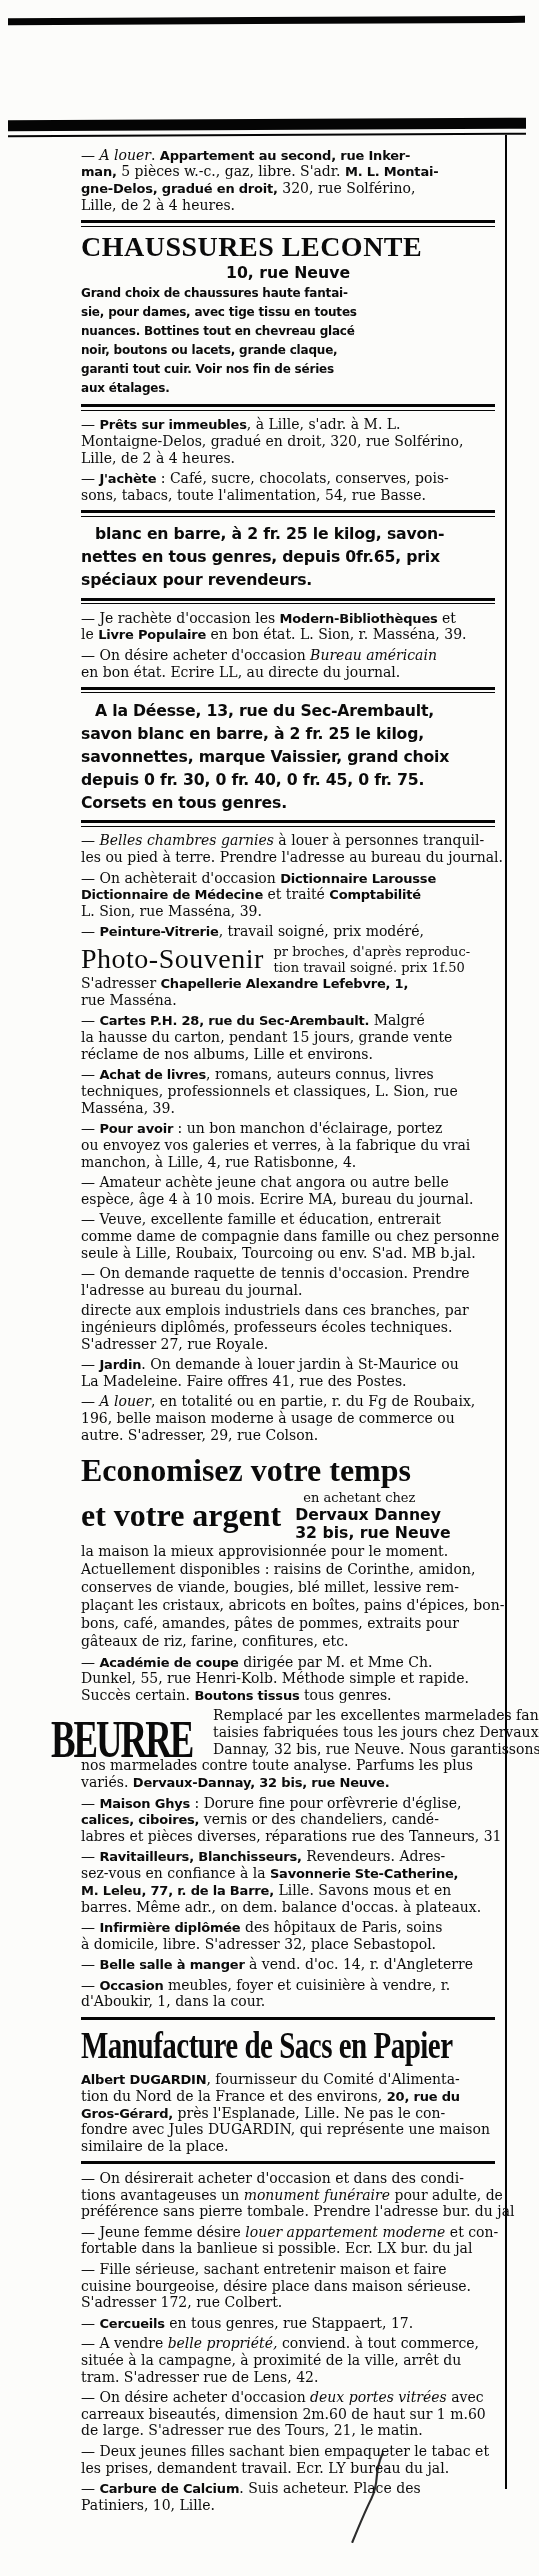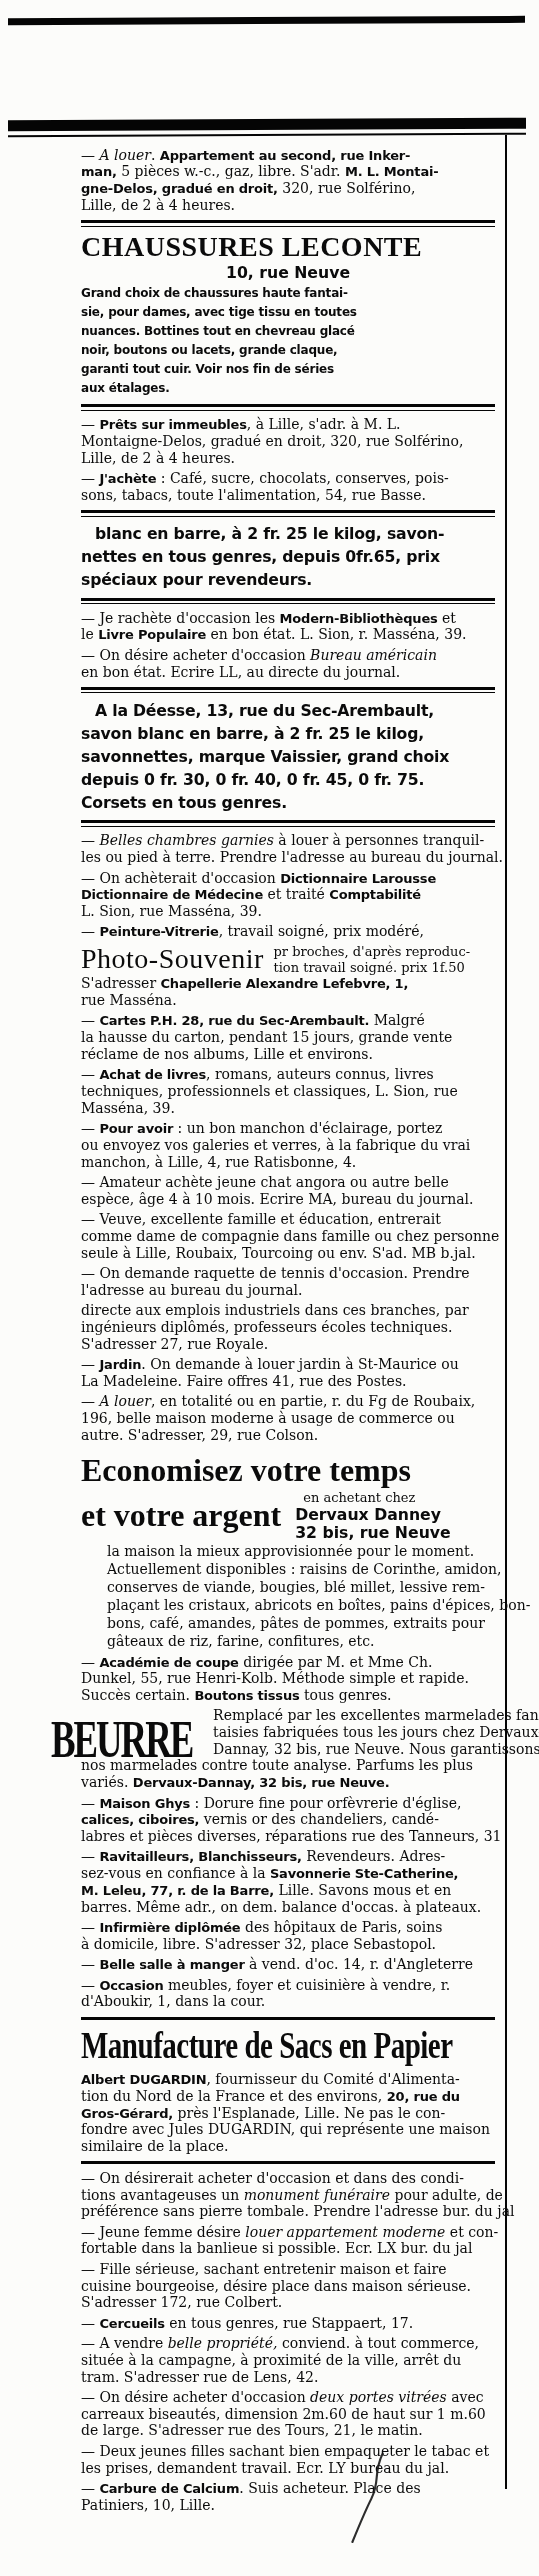--- a/index.html
+++ b/index.html
@@ -27,21 +27,21 @@
   .photo-word{float:left;font-family:"Liberation Serif",serif;font-weight:normal;font-size:28px;
               line-height:30px;letter-spacing:0.5px;margin-right:9.7px;}
   .photo-right{font-size:13px;line-height:15.7px;height:15.7px;white-space:nowrap;}
   
   .eco1{font-family:"Liberation Serif",serif;font-weight:bold;font-size:32px;line-height:38px;white-space:nowrap;margin-top:7.6px;}
   .eco-row{display:flex;align-items:center;}
   .eco2{font-family:"Liberation Serif",serif;font-weight:bold;font-size:32px;line-height:40px;white-space:nowrap;flex:0 0 auto;}
   .eco-right{margin-left:14px;padding-top:2.2px;}
   .eco-r0{font-size:13px;line-height:14.6px;white-space:nowrap;margin-left:8px;}
   .eco-rb{font-family:"DejaVu Sans",sans-serif;font-weight:bold;font-size:15.7px;line-height:18px;white-space:nowrap;}
-  .eco-body .line{font-size:14px;line-height:18px;height:18px;margin-left:26px;}
+  .eco-body .line{font-size:14px;line-height:18px;height:18px;}
   
   .beurre-word{float:left;font-family:"Liberation Serif",serif;font-weight:bold;font-size:40px;
                line-height:50px;letter-spacing:-2.2px;transform:scale(0.92,1.32);transform-origin:left top;
                margin-left:-30px;margin-right:8.6px;}
   
   .man-title-wrap{height:43px;margin-bottom:3.2px;}
   .man-title{display:inline-block;font-family:"Liberation Serif",serif;font-weight:bold;font-size:29px;
              line-height:31px;white-space:nowrap;transform:scaleY(1.3);transform-origin:left top;letter-spacing:-0.5px;}
   .pen{position:absolute;left:319px;top:2449px;}
 </style>

